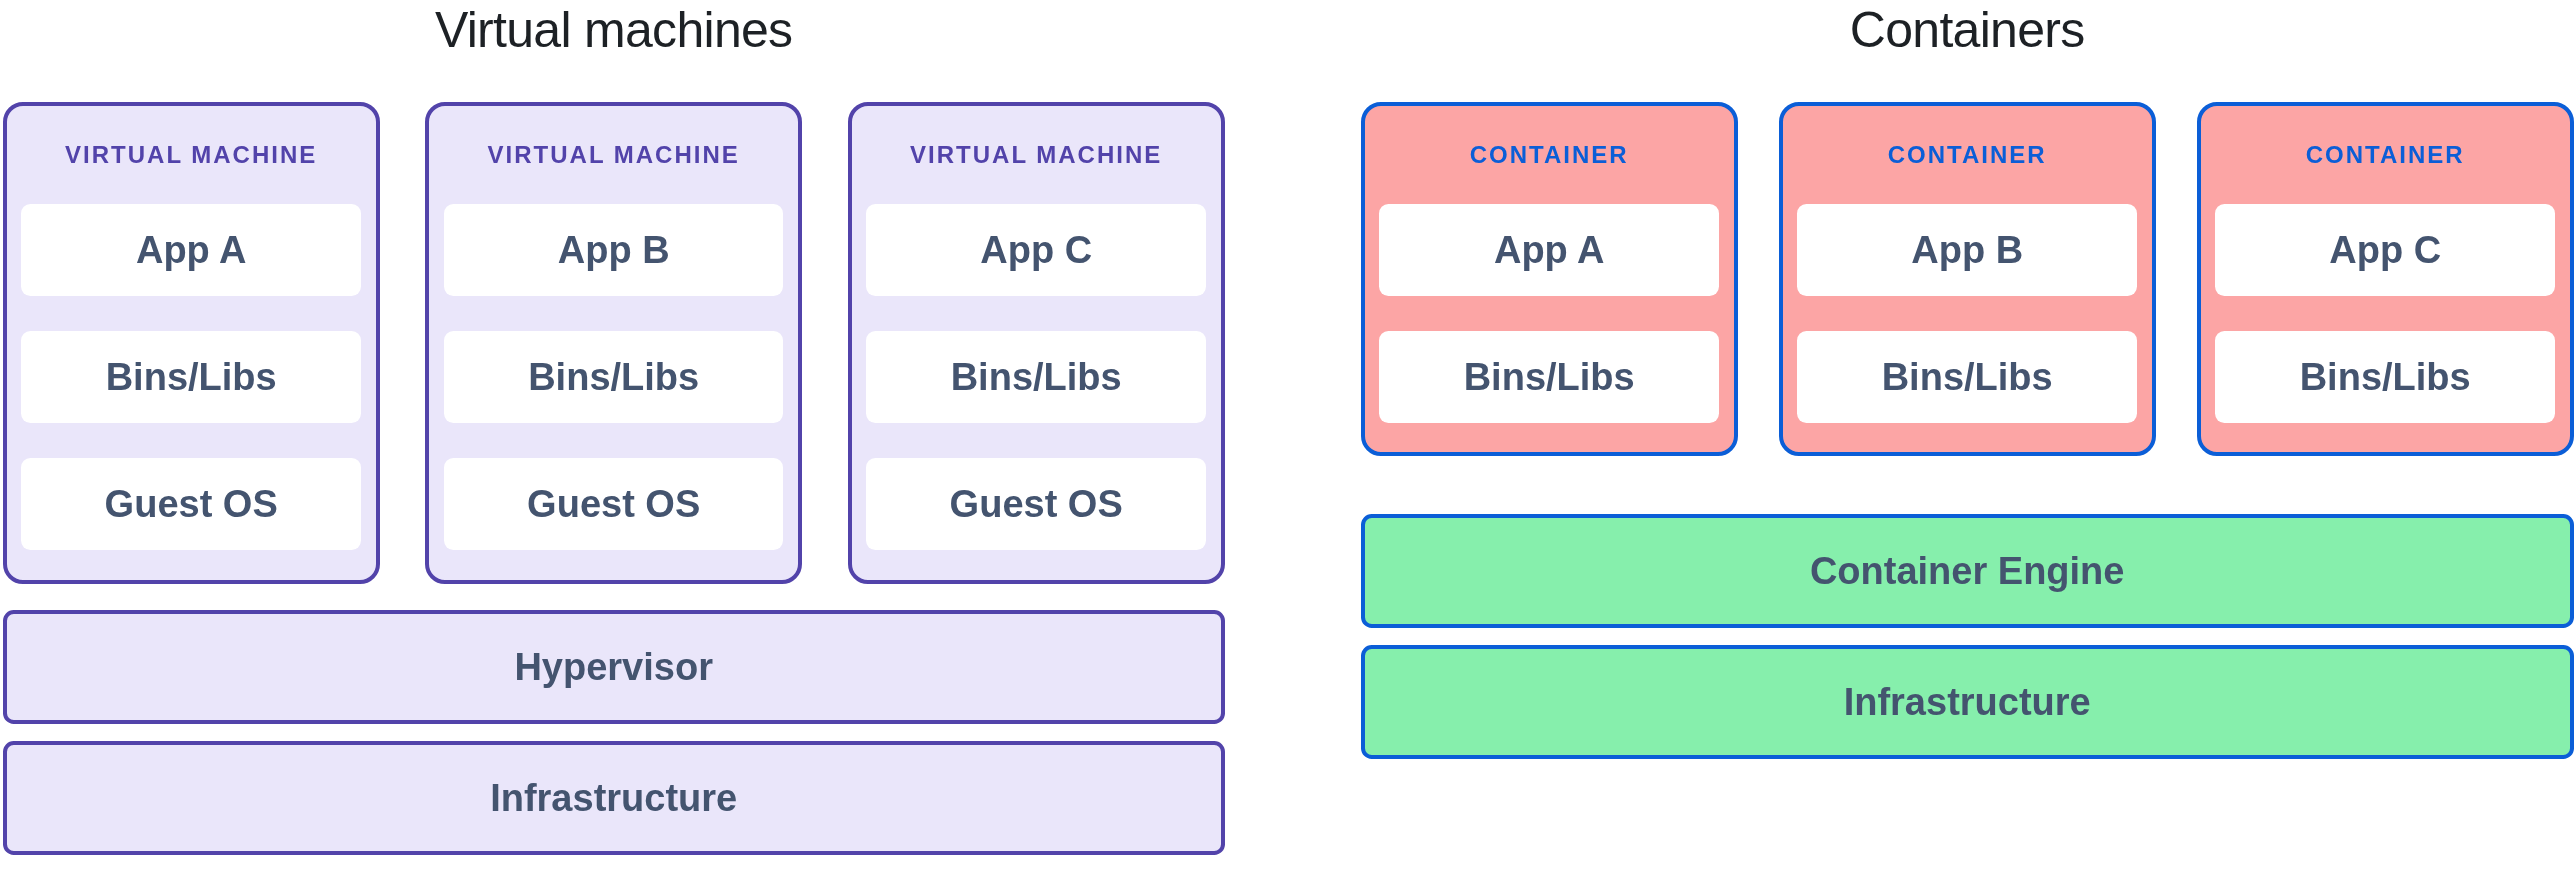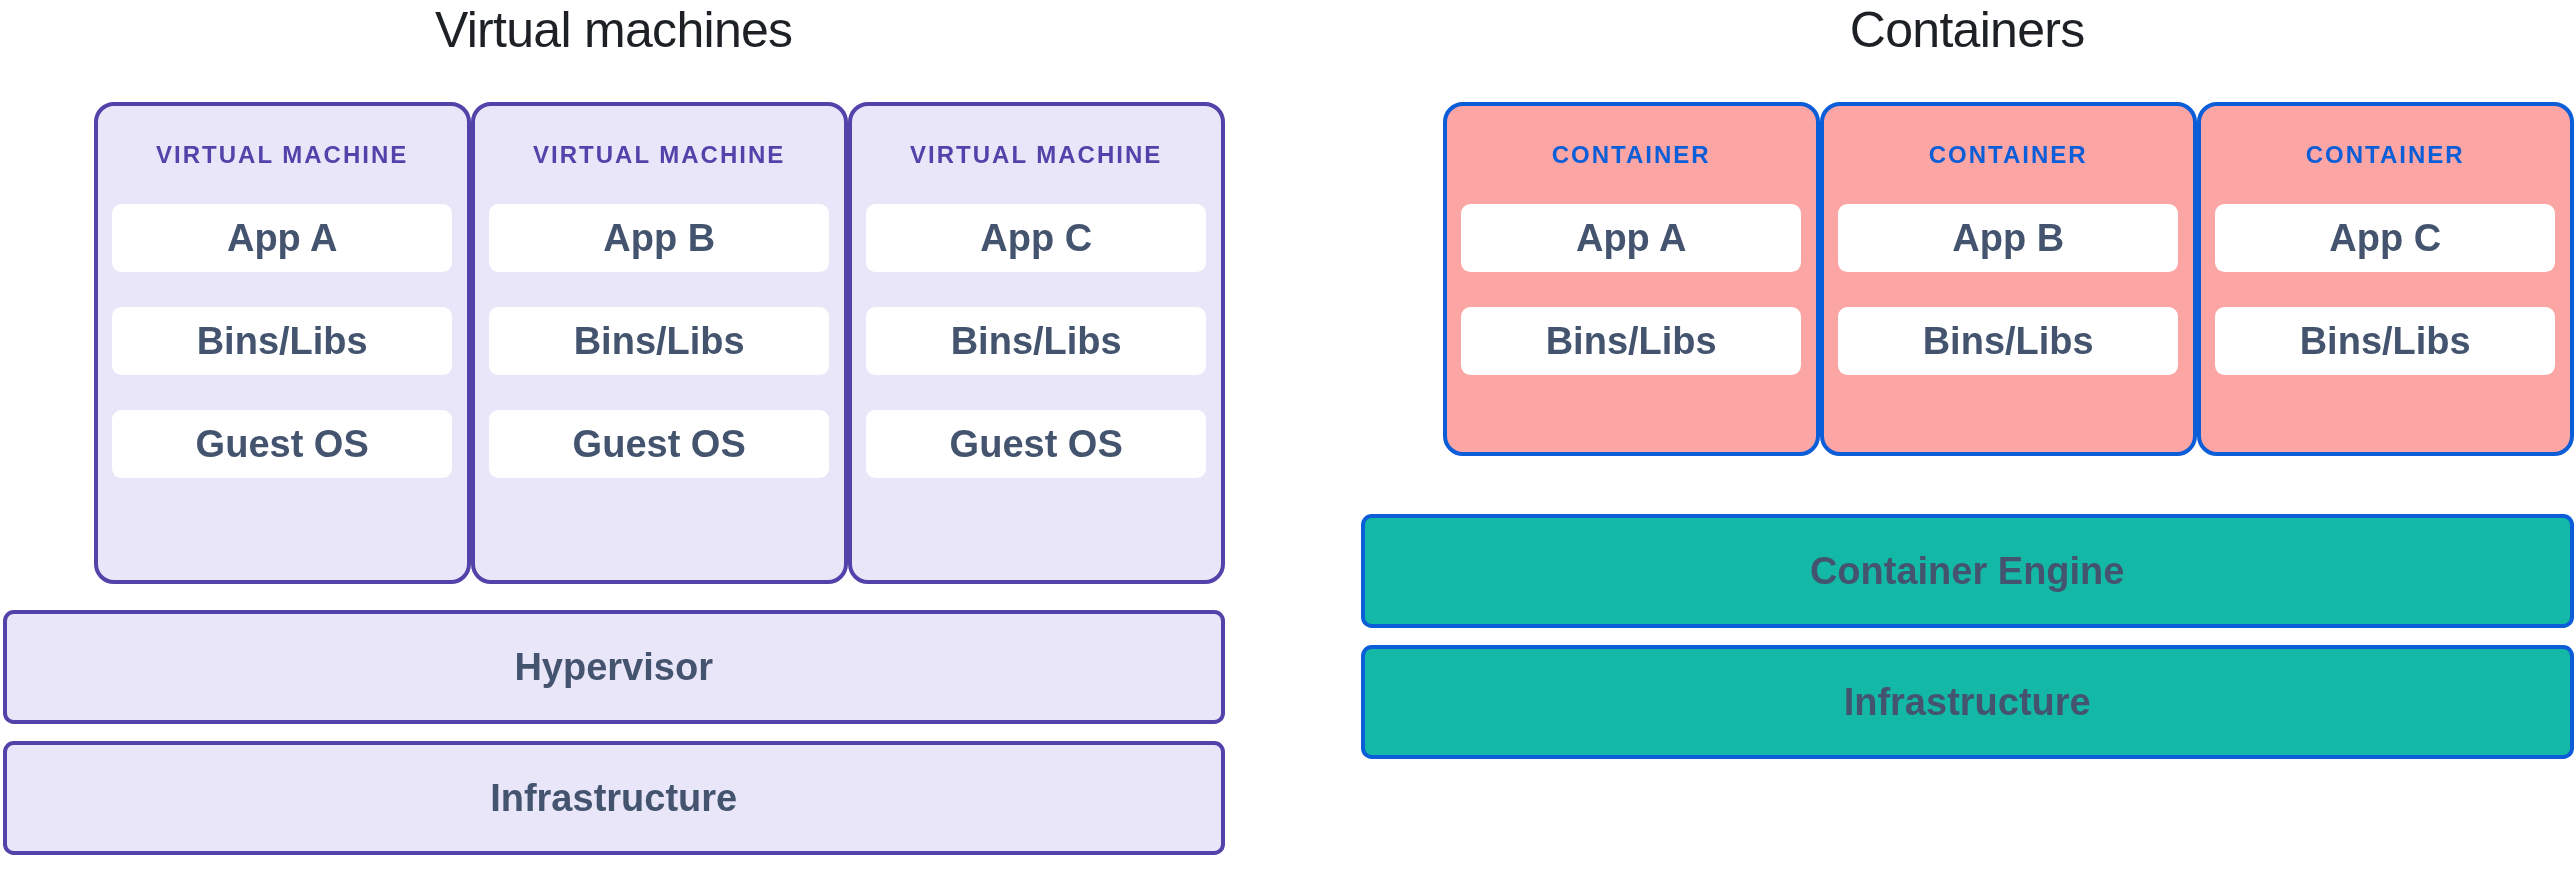--- a/index.html
+++ b/index.html
@@ -14,53 +14,53 @@
   .section { display:flex; flex-direction:column; }
   .section.vm { width:1222px; margin-right:136px; }
   .section.ct { width:1213px; }
 
   .section-title {
     height:102px; display:flex; align-items:flex-start; justify-content:center;
     font-size:50px; font-weight:500; line-height:0.84; padding-top:9.4px;
     color:#1d2125; letter-spacing:-0.7px; box-sizing:border-box;
   }
 
-  .cards { display:flex; justify-content:flex-end; }
+  .cards { display:flex; justify-content:space-between; }
   .card {
     width:377px; box-sizing:border-box; border:4px solid; border-radius:20px;
     display:flex; flex-direction:column; padding:0 14.8px;
   }
   .vm .card { height:482px; background:#eae6fa; border-color:#5243aa; }
   .ct .card { height:354px; background:#fca5a5; border-color:#0b5ed7; }
 
   .card-header {
     height:98px; display:flex; align-items:center; justify-content:center;
     font-size:24px; font-weight:bold; letter-spacing:2px; white-space:nowrap;
   }
   .vm .card-header { color:#5243aa; }
   .ct .card-header { color:#0b5ed7; }
 
   .layer {
-    height:68px; background:#ffffff; border-radius:9.4px;
+    height:92px; background:#ffffff; border-radius:9.4px;
     display:flex; align-items:center; justify-content:center;
     font-size:38px; font-weight:600; color:#44546f;
   }
   .layer + .layer { margin-top:35px; }
 
   .bars { display:flex; flex-direction:column; }
   .vm .bars { margin-top:26px; }
   .ct .bars { margin-top:58px; }
   .bar {
     height:114px; box-sizing:border-box; border:4px solid; border-radius:10.7px;
     display:flex; align-items:center; justify-content:center;
     font-size:38px; font-weight:600; color:#44546f;
   }
   .bar + .bar { margin-top:17.4px; }
   .vm .bar { background:#eae6fa; border-color:#5243aa; }
-  .ct .bar { background:#14b8a6; border-color:#0b5ed7; }
+  .ct .bar { background:#86efac; border-color:#0b5ed7; }
 </style>
 </head>
 <body>
 
 <div class="diagram">
 
   <div class="section vm">
     <div class="section-title">Virtual machines</div>
 
     <div class="cards">

